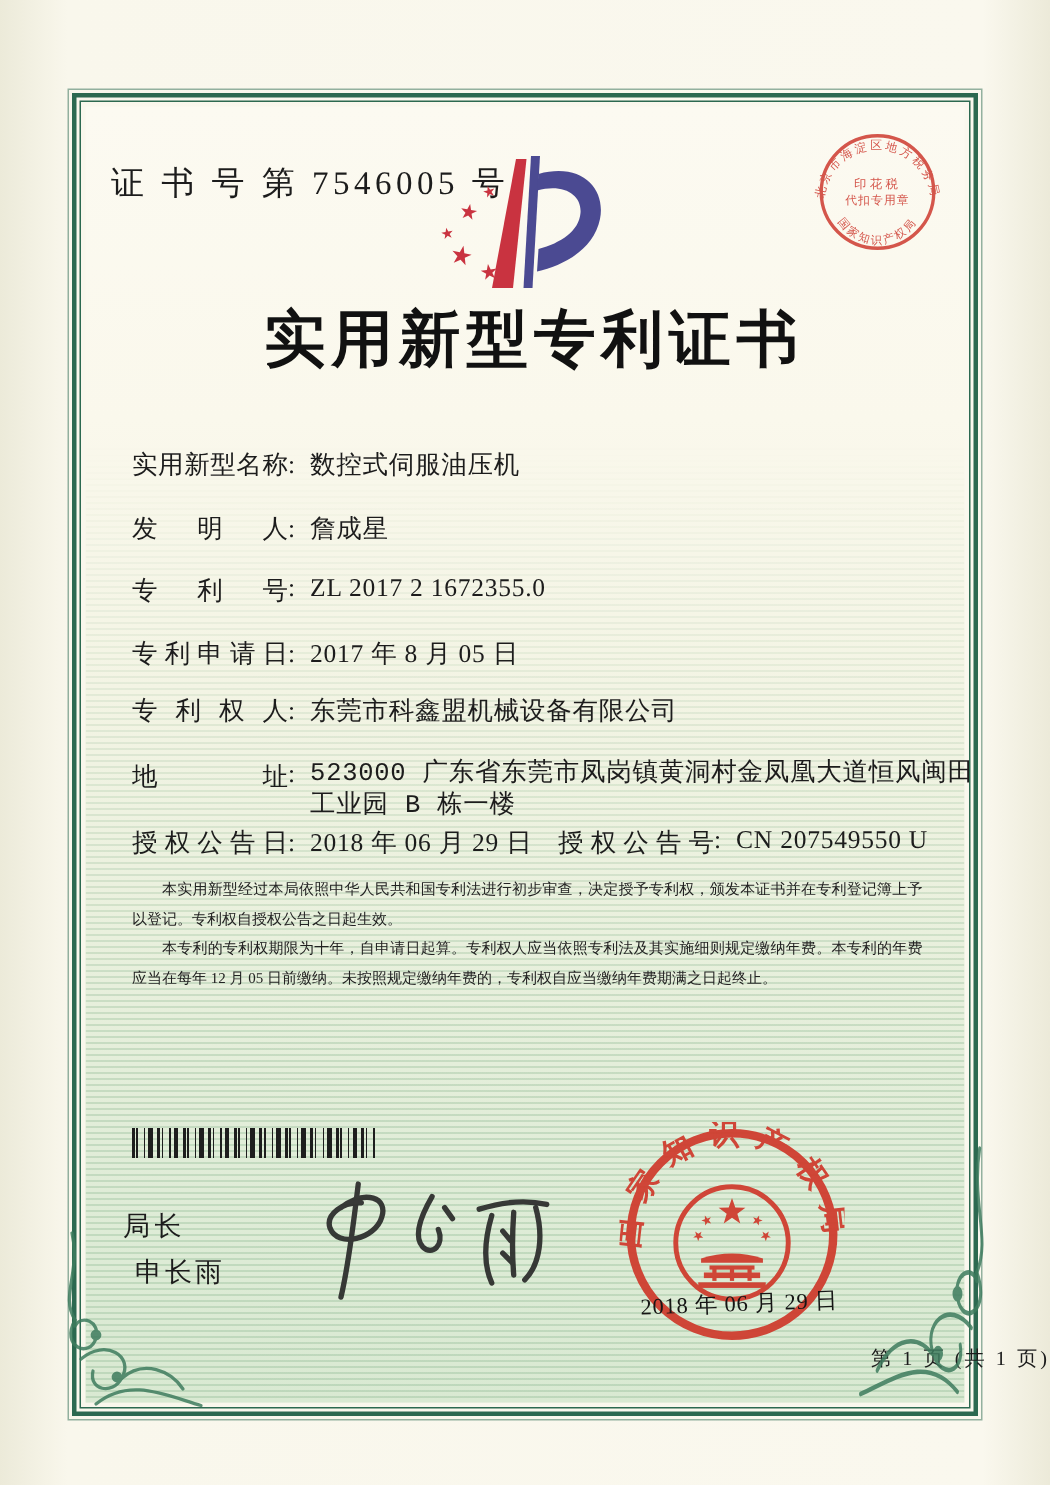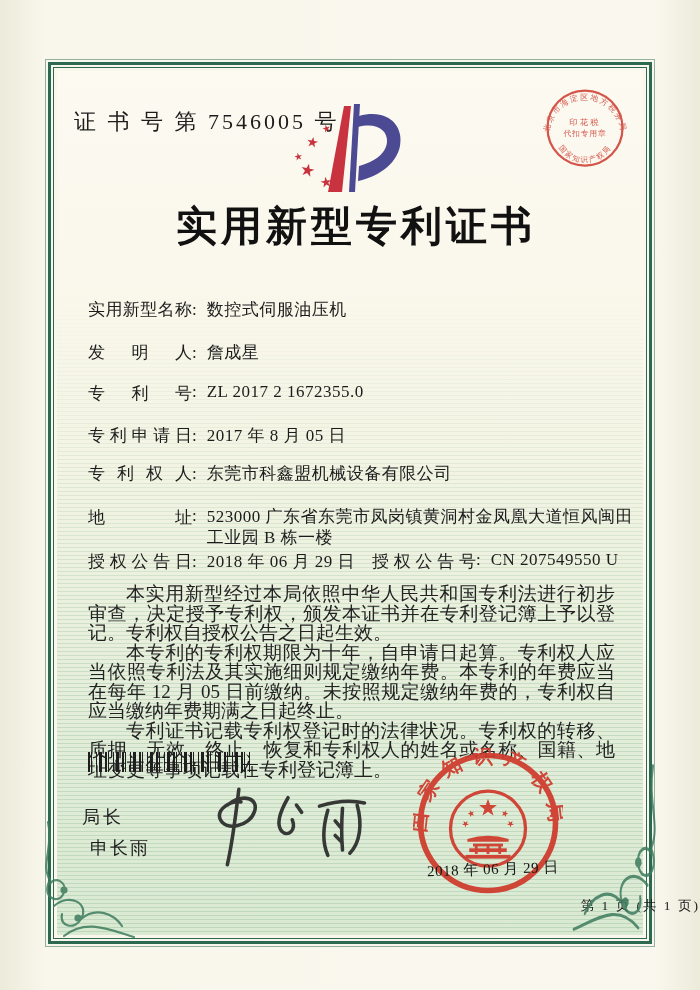--- a/index.html
+++ b/index.html
@@ -20,24 +20,24 @@
   .cert-no{position:absolute;left:74px;top:107px;font-size:22px;letter-spacing:3px;}
   .logo{position:absolute;left:292px;top:104px;width:112px;height:90px;}
   .logo-star{position:absolute;color:#c93340;line-height:1;}
   .title{position:absolute;left:0;right:0;top:199px;text-align:center;
          font-size:41px;font-weight:700;letter-spacing:4px;color:#111;margin-left:12px;}
   
   .frow{position:absolute;left:88px;font-size:17px;white-space:nowrap;}
   .j-label{display:inline-flex;justify-content:space-between;width:104px;vertical-align:top;}
   .colon{margin-right:10px;}
   .fvalue{letter-spacing:.5px;}
-  .fvalue.wrap{display:inline-block;white-space:normal;max-width:452px;vertical-align:top;line-height:21px;}
+  .fvalue.wrap{display:inline-block;white-space:normal;max-width:452px;vertical-align:top;line-height:21px;font-family:Liberation Mono, monospace;}
   .frow.grant2{left:372px;}
   
-  .paras{position:absolute;left:88px;top:584px;width:527px;font-size:19px;line-height:19.5px;
+  .paras{position:absolute;left:88px;top:584px;width:527px;font-size:10px;line-height:19.5px;
          text-align:justify;color:#222;}
   .paras p{margin:0;text-indent:2em;}
   
   .barcode{position:absolute;left:88px;top:752px;width:164px;height:20px;
            background:repeating-linear-gradient(90deg,#1e1e1e 0 2px,transparent 2px 3px,#1e1e1e 3px 4px,
              transparent 4px 8px,#1e1e1e 8px 9px,transparent 9px 11px,#1e1e1e 11px 14px,transparent 14px 17px);}
   .official-title{position:absolute;left:82px;top:805px;font-size:18px;letter-spacing:3px;}
   .official-name{position:absolute;left:90px;top:836px;font-size:18px;letter-spacing:2px;}
   .signature{position:absolute;left:198px;top:784px;width:178px;height:84px;}
   .big-seal{position:absolute;left:413px;top:748px;width:150px;height:150px;opacity:.93;}
@@ -139,21 +139,20 @@
         <span>权</span>
         <span>公</span>
         <span>告</span>
         <span>号</span>
       </span><span class="colon">:</span><span class="fvalue">CN 207549550 U</span>
   </div>
 
   <div class="paras">
     <p>本实用新型经过本局依照中华人民共和国专利法进行初步审查，决定授予专利权，颁发本证书并在专利登记簿上予以登记。专利权自授权公告之日起生效。</p>
     <p>本专利的专利权期限为十年，自申请日起算。专利权人应当依照专利法及其实施细则规定缴纳年费。本专利的年费应当在每年 12 月 05 日前缴纳。未按照规定缴纳年费的，专利权自应当缴纳年费期满之日起终止。</p>
-    <p>专利证书记载专利权登记时的法律状况。专利权的转移、质押、无效、终止、恢复和专利权人的姓名或名称、国籍、地址变更等事项记载在专利登记簿上。</p>
   </div>
 
   <div class="barcode"></div>
 
   <div class="official-title">局长</div>
   <div class="official-name">申长雨</div>
 
   <svg class="signature" viewBox="0 0 170 80" aria-hidden="true">
     <g fill="none" stroke="#262626" stroke-width="3.4" stroke-linecap="round" stroke-linejoin="round" opacity=".9">
       <path d="M28,20 C44,8 58,14 54,26 C50,40 26,46 21,33 C18,24 30,16 41,17"></path>

